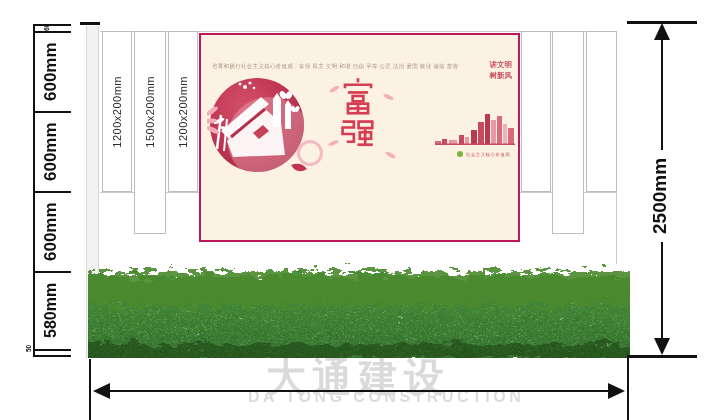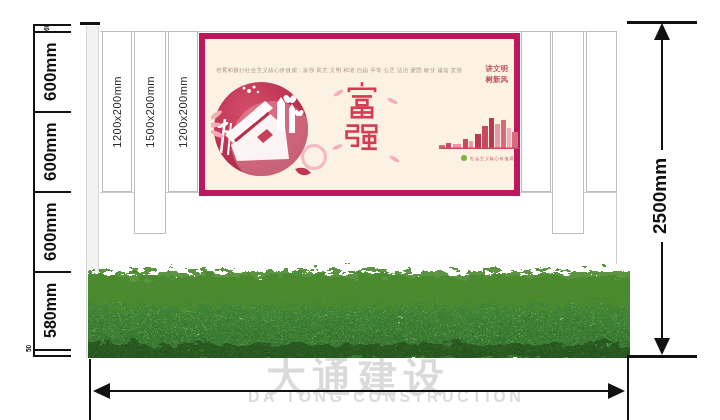--- a/index.html
+++ b/index.html
@@ -16,22 +16,22 @@
   .slat{position:absolute;top:31px;background:#fff;border:1px solid #bdbdbd;box-sizing:border-box;
         display:flex;align-items:center;justify-content:center;z-index:2;}
   .slat.short{height:161px;} .slat.tall{height:203px;}
   .s1{left:102px;width:30px;} .s2{left:134px;width:32px;} .s3{left:168px;width:30px;}
   .s4{left:521px;width:30px;} .s5{left:552px;width:32px;} .s6{left:586px;width:31px;}
   .slat-label{writing-mode:vertical-rl;transform:rotate(180deg);font-size:11px;color:#2b2b2b;
               letter-spacing:.5px;white-space:nowrap;}
   .s2 .slat-label,.s5 .slat-label{margin-bottom:42px;}
 
   
-  .poster{position:absolute;left:199px;top:33px;width:321px;height:163px;background:#fcf2e3;
-          border:6px solid #be185d;box-sizing:border-box;z-index:3;}
+  .poster{position:absolute;left:199px;top:33px;width:321px;height:209px;background:#fcf2e3;
+          border:2px solid #be185d;box-sizing:border-box;z-index:3;}
   .p-header{position:absolute;left:11px;top:28px;font-size:5.5px;color:#a89181;letter-spacing:.3px;white-space:nowrap;}
   .p-slogan{position:absolute;right:6px;top:24px;text-align:center;font-size:7.5px;line-height:11px;
             color:#c4525e;font-weight:bold;}
   .art{position:absolute;left:6px;top:36px;}
   .theme{position:absolute;left:138px;top:42px;width:44px;}
   .theme svg{display:block;margin:0 0 3px 0;}
   .leaf{position:absolute;width:11px;height:4px;border-radius:50%;background:#f3b0bb;}
   .skyline{position:absolute;left:234px;top:78px;}
   .footnote{position:absolute;left:256px;top:116px;display:flex;align-items:center;gap:3px;}
   .fdot{width:6px;height:6px;border-radius:50%;background:#7cb53e;}

